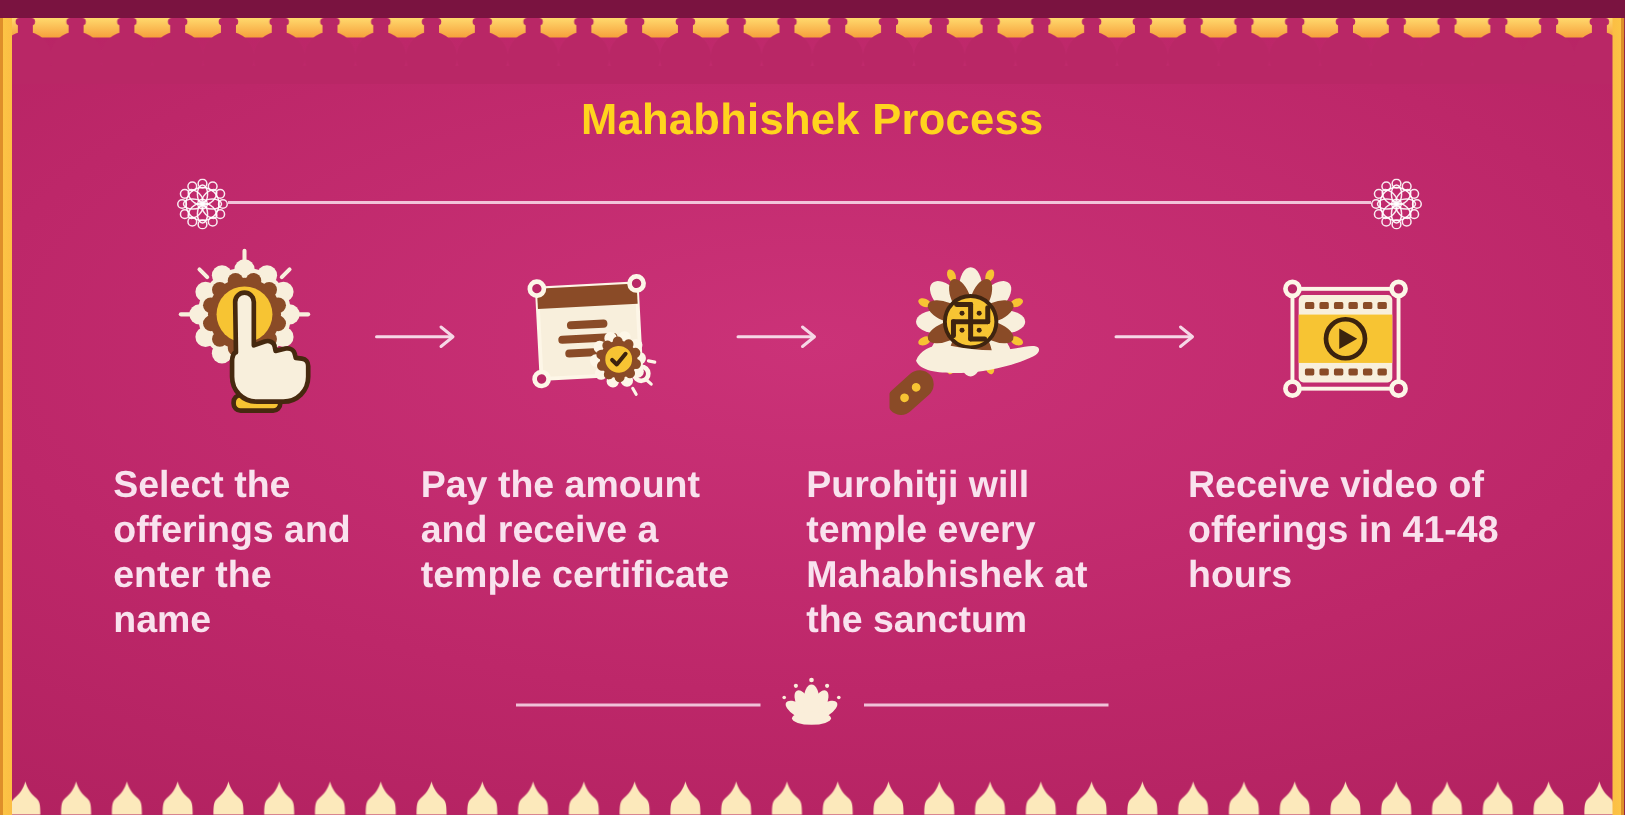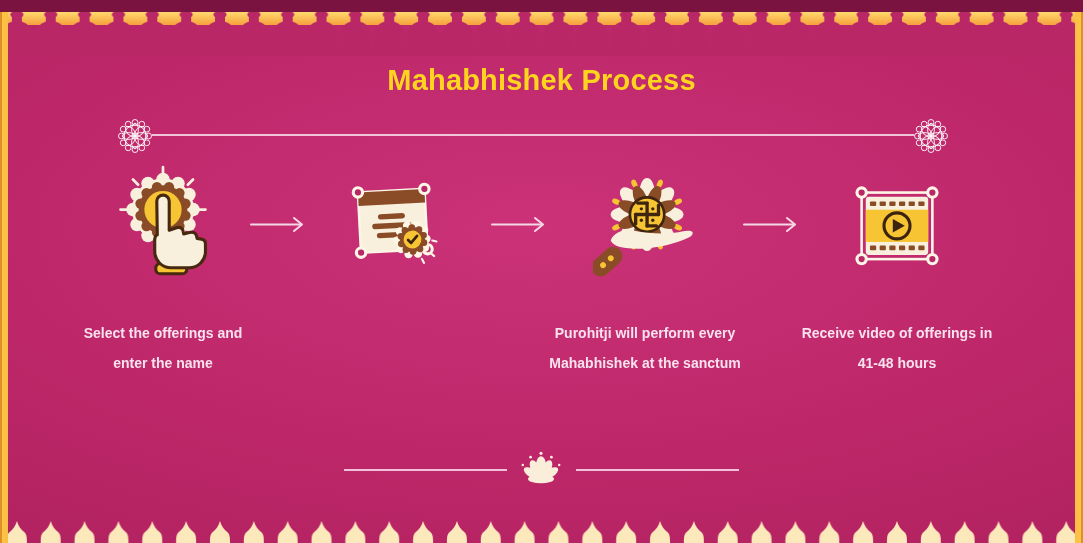--- a/index.html
+++ b/index.html
@@ -20,22 +20,22 @@
     font-size:29px;font-weight:bold;color:#ffd41e;letter-spacing:.2px;z-index:3;
   }
   .divider-line{position:absolute;top:122px;left:152px;width:762px;height:1.6px;
     background:rgba(255,238,247,.78);z-index:2;}
   .mandala{position:absolute;top:107px;z-index:3;}
   .mandala-left{left:118px;}
   .mandala-right{left:914px;}
   .step{position:absolute;top:0;width:240px;height:543px;z-index:3;}
   .step-icon{position:absolute;left:50%;transform:translateX(-50%);}
   .caption{
-    position:absolute;top:306px;left:50%;transform:translateX(-50%);
-    text-align:center;color:#f9e2ee;font-weight:bold;font-size:14px;line-height:30px;
+    position:absolute;top:296px;left:50%;transform:translateX(-50%);
+    text-align:left;color:#f9e2ee;font-weight:bold;font-size:25px;line-height:30px;
   }
   .col1{left:43px;} .col2{left:273px;} .col3{left:525px;} .col4{left:777px;}
   .cap1{width:175px;} .cap2{width:225px;} .cap3{width:215px;} .cap4{width:210px;}
   .arrow{position:absolute;top:204px;z-index:3;}
   .arrow1{left:249px;} .arrow2{left:490px;} .arrow3{left:742px;}
   .orn-line{position:absolute;top:457px;width:163px;height:1.6px;background:rgba(252,233,244,.8);z-index:3;}
   .orn-left{left:344px;} .orn-right{left:576px;}
   .lotus{position:absolute;left:515px;top:439px;z-index:3;}
 </style>
 </head>
@@ -221,20 +221,21 @@
             <circle cx="57.1" cy="60.4" r="3.2"></circle>
             <circle cx="61.2" cy="54.7" r="3.2"></circle>
             <circle cx="68" cy="52.5" r="3.2"></circle>
             <circle cx="74.8" cy="54.7" r="3.2"></circle>
             <circle cx="78.9" cy="60.4" r="3.2"></circle>
         </g>
         <circle cx="68" cy="64" r="8.6" fill="#f7c433"></circle>
         <path d="M63.8,64.2 l2.8,3 6,-6.5" fill="none" stroke="#3c230e" stroke-width="2.6" stroke-linecap="round" stroke-linejoin="round"></path>
       </g>
     </svg>
+    <div class="caption cap2">Pay the amount and receive a temple certificate</div>
   </div>
 
   <svg class="arrow arrow2" width="58" height="17" viewBox="0 0 58 17">
     <line x1="2" y1="8.5" x2="52" y2="8.5" stroke="#f6d7e6" stroke-width="2" stroke-linecap="round"></line>
     <path d="M45,2 L53,8.5 L45,15" fill="none" stroke="#f6d7e6" stroke-width="2" stroke-linecap="round" stroke-linejoin="round"></path>
   </svg>
 
   <div class="step col3">
     <svg class="step-icon" style="top:163px" width="104" height="104" viewBox="0 0 100 100">
       <g fill="#f7c433">
@@ -282,21 +283,21 @@
           <circle cx="46.5" cy="43.5" r="1.6"></circle>
           <circle cx="57.5" cy="43.5" r="1.6"></circle>
       </g>
       <g transform="translate(26,72) rotate(-42)">
         <rect x="-34" y="-9" width="34" height="18" rx="9" fill="#8a4b27"></rect>
         <circle cx="-12" cy="0" r="2.8" fill="#f7c433"></circle>
           <circle cx="-22" cy="0" r="2.8" fill="#f7c433"></circle>
       </g>
       <path d="M17,63 C20,55 30,51.5 40,53.5 C52,56 66,57 78,55.5 C85,54.6 90,52.8 94,53.8 C97,54.6 96.5,58 92,60.2 C80,66 62,70.5 46,70.8 C32,71 20,70 17,63 Z" fill="#f8efdc"></path>
     </svg>
-    <div class="caption cap3">Purohitji will perform every Mahabhishek at the sanctum</div>
+    <div class="caption cap3">Purohitji will temple every Mahabhishek at the sanctum</div>
   </div>
 
   <svg class="arrow arrow3" width="58" height="17" viewBox="0 0 58 17">
     <line x1="2" y1="8.5" x2="52" y2="8.5" stroke="#f6d7e6" stroke-width="2" stroke-linecap="round"></line>
     <path d="M45,2 L53,8.5 L45,15" fill="none" stroke="#f6d7e6" stroke-width="2" stroke-linecap="round" stroke-linejoin="round"></path>
   </svg>
 
   <div class="step col4">
     <svg class="step-icon" style="top:170px" width="104" height="96" viewBox="0 0 100 92">
       <rect x="16" y="10" width="68" height="64" fill="none" stroke="#fdf6e7" stroke-width="2.5"></rect>

